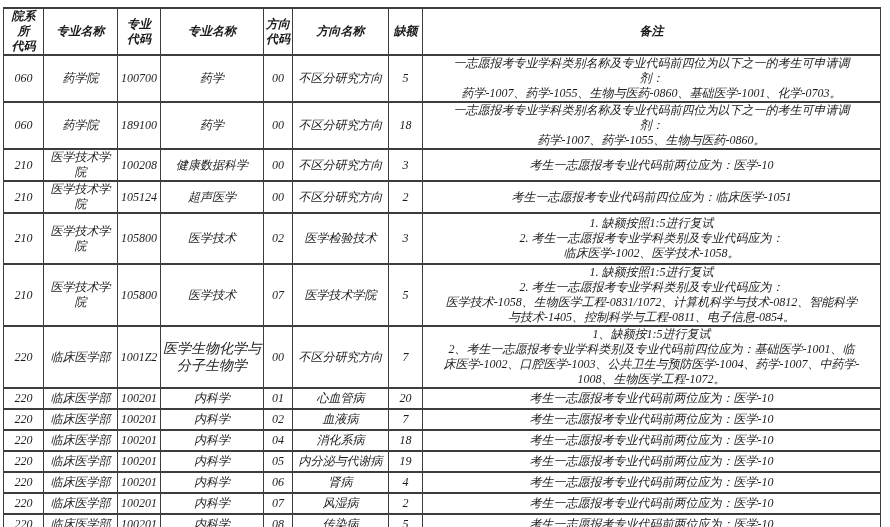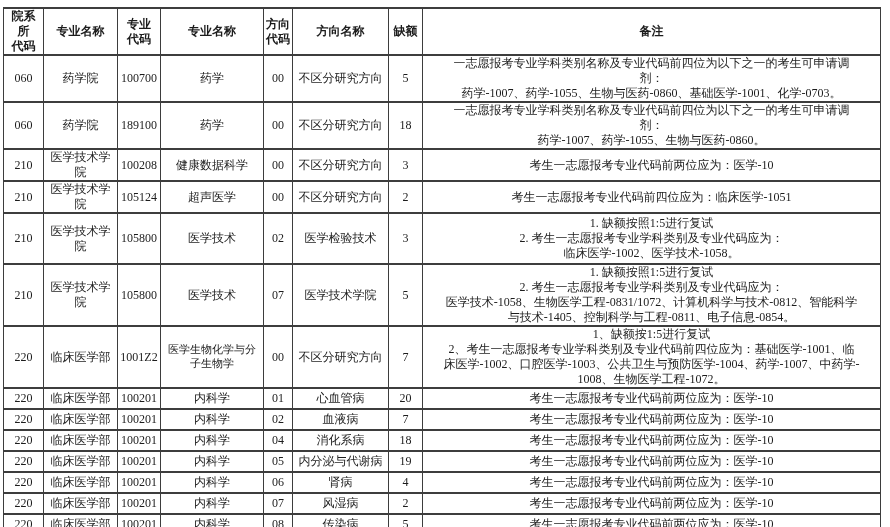--- a/index.html
+++ b/index.html
@@ -2,37 +2,37 @@
 <html><head>
 <meta charset="utf-8">
 <style>
   html,body{margin:0;padding:0;}
   body{
     width:890px;height:527px;overflow:hidden;
     background:#ffffff;
     font-family:"Liberation Serif","DejaVu Serif",serif;
     color:#1c1c1c;
   }
-  .page{position:relative;width:708px;height:527px;background:#ffffff;}
+  .page{position:relative;width:708px;height:527px;background:#ffffff;font-style:italic;}
   table.grid{
     position:absolute;left:3px;top:7px;width:877px;
     border-collapse:collapse;table-layout:fixed;
   }
   .grid th,.grid td{
     border-style:solid;border-color:#3d3d3d;
     border-width:2px 1px;
     text-align:center;vertical-align:middle;
     padding:0 2px;
     font-size:12px;line-height:1.25;
     white-space:pre-line;
     overflow:hidden;
     word-break:break-all;
   }
   .grid th{font-weight:bold;height:36px;}
-  .grid td.small-text{font-size:11px;border-radius:19px;}
+  .grid td.small-text{font-size:14px;border-radius:19px;}
   .grid td.remark-cell{padding:0 20px;}
 </style>
 </head>
 <body>
 
 <div class="page">
   <table class="grid">
     <colgroup>
       <col style="width:40px">
       <col style="width:74px">

